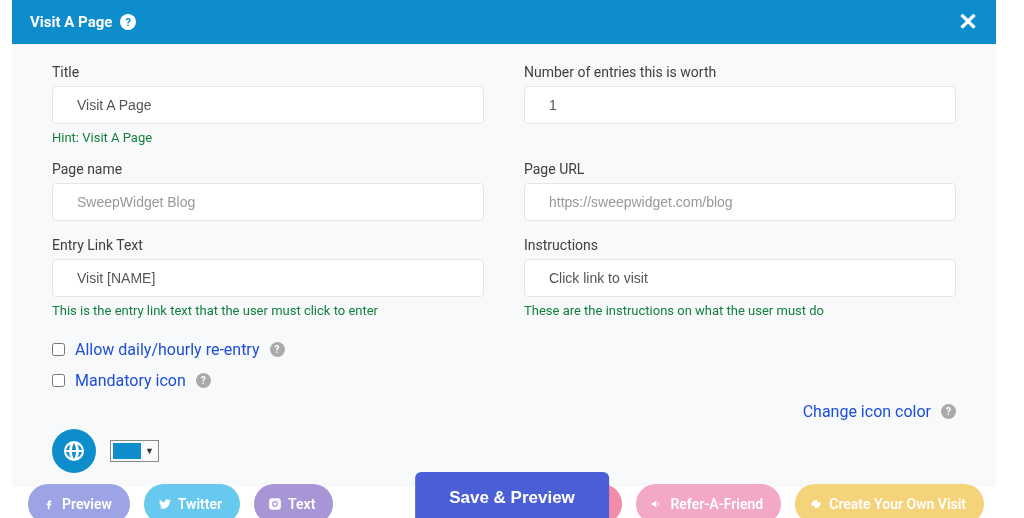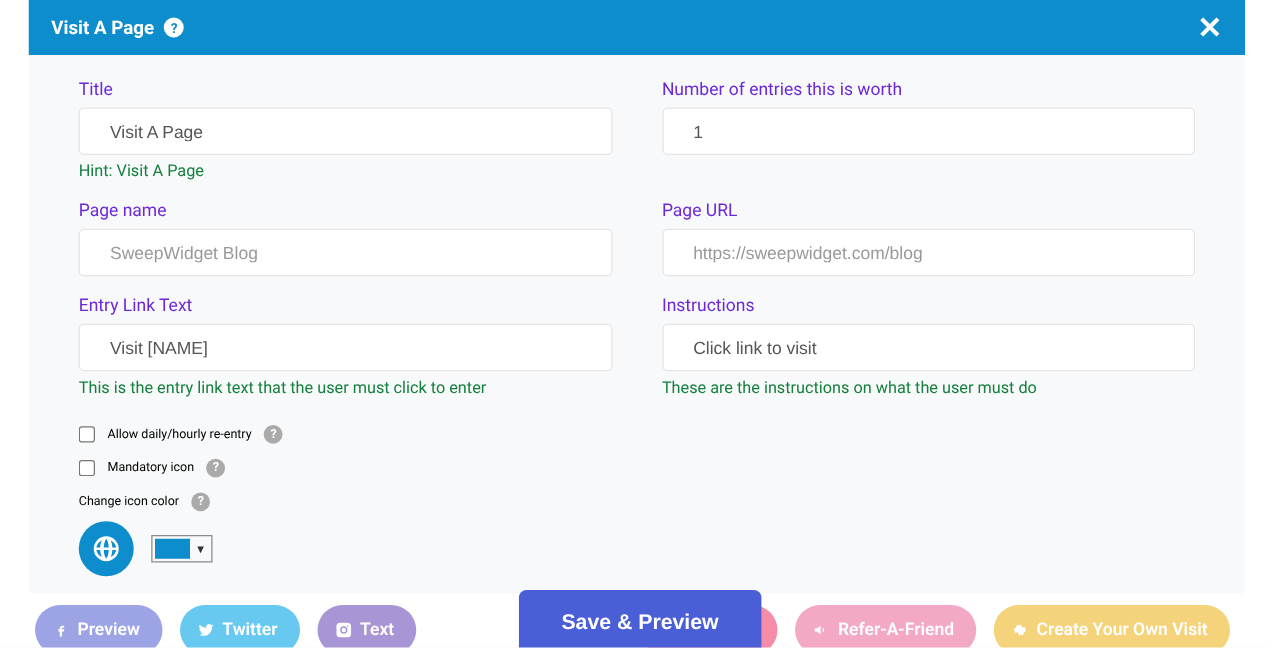--- a/index.html
+++ b/index.html
@@ -7,21 +7,21 @@
       font-family: -apple-system, BlinkMacSystemFont, "Segoe UI", Roboto, "Helvetica Neue", Arial, sans-serif;
       background: #ffffff;
       width: 1024px;
       height: 518px;
       overflow: hidden;
       position: relative;
     }
     .modal-container {
       position: absolute;
       top: 0;
-      left: 23px;
+      left: 12px;
       right: 28px;
       background: #f8f9fa;
       border-radius: 0 0 4px 4px;
     }
     .modal-header {
       background: #0e8dcc;
       color: #fff;
       padding: 10px 18px 10px 18px;
       display: flex;
       align-items: center;
@@ -62,21 +62,21 @@
       display: flex;
       gap: 40px;
       margin-bottom: 16px;
     }
     .form-col {
       flex: 1;
     }
     .form-label {
       display: block;
       font-size: 14px;
-      color: #6d28d9;
+      color: #404040;
       margin-bottom: 6px;
       font-weight: 400;
     }
     .form-input {
       width: 100%;
       padding: 10px 24px;
       font-size: 14px;
       color: #555;
       border: 1px solid #e5e5e5;
       border-radius: 4px;
@@ -95,22 +95,22 @@
       display: flex;
       align-items: center;
       gap: 10px;
       margin-bottom: 12px;
     }
     .checkbox-row input[type="checkbox"] {
       width: 13px;
       height: 13px;
     }
     .checkbox-label {
-      font-size: 10px;
-      color: #000000;
+      font-size: 16px;
+      color: #1d4ed8;
     }
     .help-icon-grey {
       width: 15px;
       height: 15px;
       border-radius: 50%;
       background: #aaa;
       color: #fff;
       font-size: 10px;
       font-weight: 700;
       display: inline-flex;
@@ -245,21 +245,21 @@
         <span class="checkbox-label">Allow daily/hourly re-entry</span>
         <span class="help-icon-grey">?</span>
       </div>
       <div class="checkbox-row">
         <input type="checkbox" style="">
         <span class="checkbox-label">Mandatory icon</span>
         <span class="help-icon-grey">?</span>
       </div>
     </div>
 
-    <div class="checkbox-row" style="margin-top:4px;margin-bottom:6px;">
+    <div class="checkbox-row" style="margin-top:4px;margin-bottom:6px;justify-content:flex-end;">
       <span class="checkbox-label">Change icon color</span>
       <span class="help-icon-grey">?</span>
     </div>
 
     <div class="icon-color-row">
       <div class="globe-badge">
         <svg viewBox="0 0 24 24" width="24" height="24" fill="currentColor">
             <path d="M12 2a10 10 0 100 20 10 10 0 000-20zm7.93 9h-3.03a16 16 0 00-1.3-5.55A8.03 8.03 0 0119.93 11zM12 4c.9 1.3 1.84 3.5 2 7h-4c.16-3.5 1.1-5.7 2-7zM4.07 13h3.03a16 16 0 001.3 5.55A8.03 8.03 0 014.07 13zM7.1 11H4.07a8.03 8.03 0 014.33-5.55A16 16 0 007.1 11zM12 20c-.9-1.3-1.84-3.5-2-7h4c-.16 3.5-1.1 5.7-2 7zm3.6-1.45A16 16 0 0016.9 13h3.03a8.03 8.03 0 01-4.33 5.55z"></path>
           </svg>
       </div>

